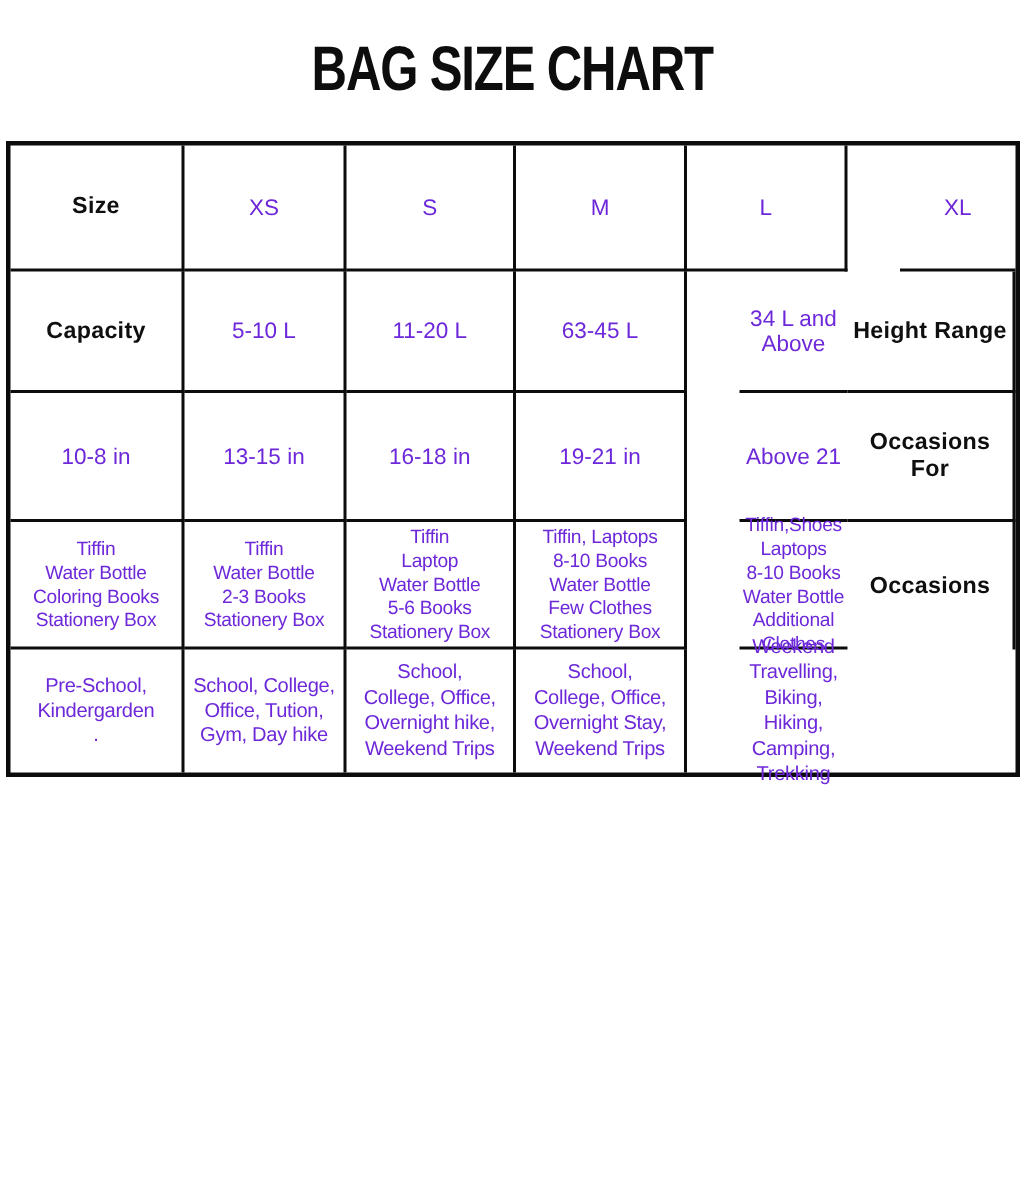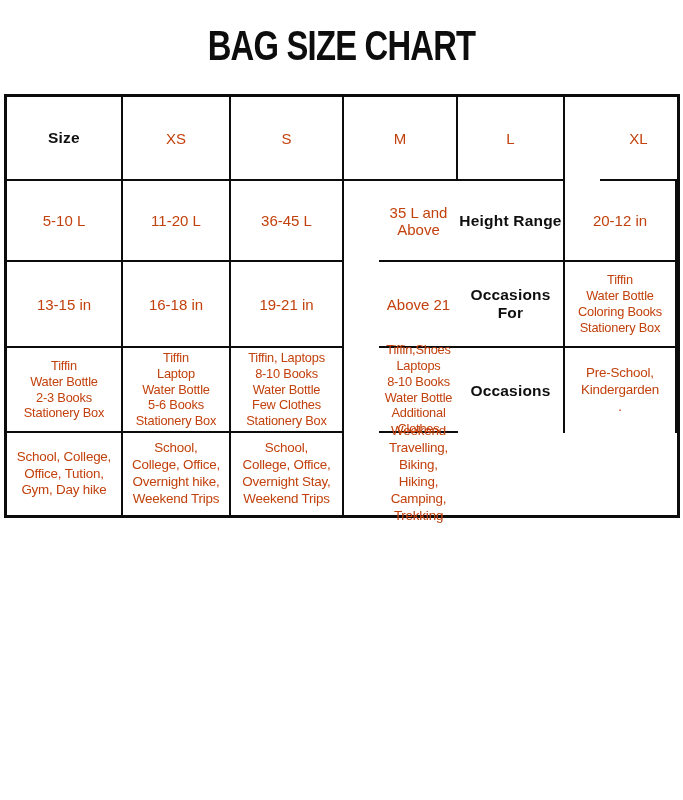--- a/index.html
+++ b/index.html
@@ -17,21 +17,21 @@
     display:grid;
     grid-template-columns:116px 108px 113px 114px 107px 112px;
     grid-template-rows:84px 81px 86px 85px 82px;
     border:3px solid #0c0c0c;
     background:#fff;
   }
   .cell {
     border-right:2px solid #0c0c0c; border-bottom:2px solid #0c0c0c;
     display:flex; align-items:center; justify-content:center;
     text-align:center; white-space:pre-line; box-sizing:border-box;
-    padding:2px 1px; color:#c2410c;
+    padding:2px 1px; color:#6d28d9;
   }
   .cell.last-col { border-right:none;margin-left:35px; }
   .cell.last-row { border-bottom:none; }
   .label { font-weight:bold; font-size:15.5px; letter-spacing:0.2px; color:#0f0f0f; }
   .r0 .val, .r1 .val, .r2 .val { font-size:15px; }
   .r3 .val { font-size:12.8px; line-height:1.24; letter-spacing:-0.2px; }
   .r4 .val { font-size:13.4px; line-height:1.26; letter-spacing:-0.2px; }
   .figures { position:absolute; left:0; top:515px; width:683px; height:285px; }
 </style>
 </head>
@@ -43,27 +43,28 @@
 
   <div class="size-table">
 
     <div class="cell label r0">Size</div>
     <div class="cell r0"><span class="val">XS</span></div>
     <div class="cell r0"><span class="val">S</span></div>
     <div class="cell r0"><span class="val">M</span></div>
     <div class="cell r0"><span class="val">L</span></div>
     <div class="cell r0 last-col"><span class="val">XL</span></div>
 
+    <div class="cell label r1">Capacity</div>
     <div class="cell r1"><span class="val">5-10 L</span></div>
     <div class="cell r1"><span class="val">11-20 L</span></div>
-    <div class="cell r1"><span class="val">36-45 L</span></div>
-    <div class="cell r1 last-col"><span class="val">35 L and Above</span></div>
+    <div class="cell r1"><span class="val">63-45 L</span></div>
+    <div class="cell r1 last-col"><span class="val">34 L and Above</span></div>
 
     <div class="cell label r2">Height Range</div>
-    <div class="cell r2"><span class="val">20-12 in</span></div>
+    <div class="cell r2"><span class="val">10-8 in</span></div>
     <div class="cell r2"><span class="val">13-15 in</span></div>
     <div class="cell r2"><span class="val">16-18 in</span></div>
     <div class="cell r2"><span class="val">19-21 in</span></div>
     <div class="cell r2 last-col"><span class="val">Above 21</span></div>
 
     <div class="cell label r3">Occasions For</div>
     <div class="cell r3"><span class="val">Tiffin
 Water Bottle
 Coloring Books
 Stationery Box</span></div>

